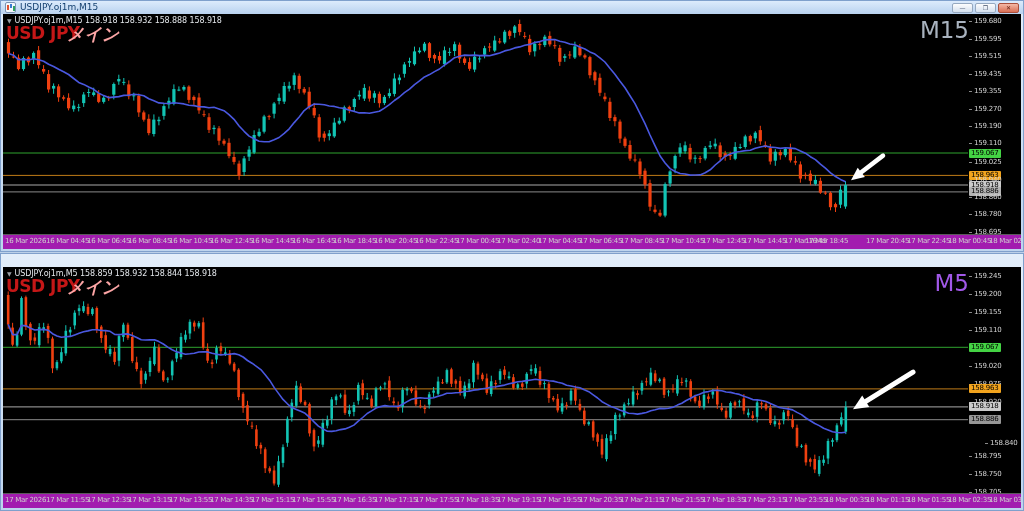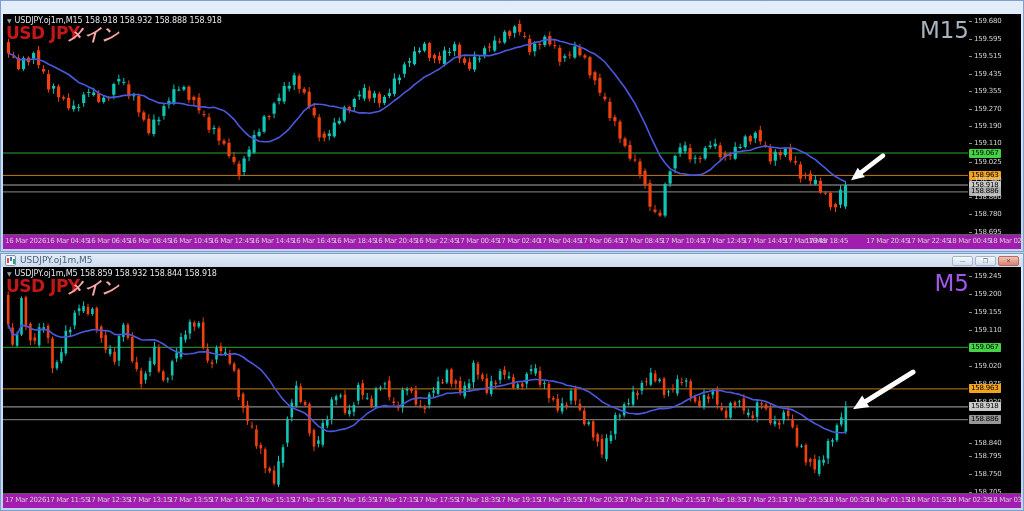--- a/index.html
+++ b/index.html
@@ -73,20 +73,36 @@
   }
   .tf-badge{
     position:absolute;right:5px;top:3px;z-index:4;
     font-size:23px;color:#a9b3bf;white-space:nowrap;
   }
 </style>
 </head>
 <body>
 
 <div class="window active" id="win0">
+  <div class="titlebar">
+    <span class="win-icon">
+      <svg width="11" height="11" viewBox="0 0 11 11">
+          <rect x="0.5" y="0.5" width="10" height="10" rx="1.5" fill="#f4f8fc" stroke="#7a93b5"></rect>
+          <rect x="2" y="3" width="2" height="5" fill="#e05030"></rect>
+          <rect x="5" y="2" width="2" height="4" fill="#3a7bd0"></rect>
+          <rect x="8" y="4" width="2" height="5" fill="#30a060"></rect>
+        </svg>
+    </span>
+    <span class="win-title">USDJPY.oj1m,M15</span>
+    <span class="win-controls">
+      <button class="wbtn"><span>—</span></button>
+      <button class="wbtn"><span>❐</span></button>
+      <button class="wbtn close"><span>✕</span></button>
+    </span>
+  </div>
   <div class="client">
     <div class="plot" id="plot0">
       <div class="info-line">
         <span class="dd">▼</span>
         <span>USDJPY.oj1m,M15  158.918 158.932 158.888 158.918</span>
       </div>
       <div class="wm-symbol">USD JPY</div>
       <div class="wm-note">メイン</div>
       <div class="tf-badge" style="color: rgb(169, 179, 191);">M15</div>
       <svg id="svg0" viewBox="0 0 971 221">
@@ -484,36 +500,20 @@
         <div class="ttick" style="left: 802px;">17 Mar 18:45</div>
         <div class="ttick" style="left: 863px;">17 Mar 20:45</div>
         <div class="ttick" style="left: 904px;">17 Mar 22:45</div>
         <div class="ttick" style="left: 945px;">18 Mar 00:45</div>
         <div class="ttick" style="left: 986px;">18 Mar 02:45</div>
       </div>
   </div>
 </div>
 
 <div class="window inactive" id="win1">
-  <div class="titlebar">
-    <span class="win-icon">
-      <svg width="11" height="11" viewBox="0 0 11 11">
-          <rect x="0.5" y="0.5" width="10" height="10" rx="1.5" fill="#f4f8fc" stroke="#7a93b5"></rect>
-          <rect x="2" y="3" width="2" height="5" fill="#e05030"></rect>
-          <rect x="5" y="2" width="2" height="4" fill="#3a7bd0"></rect>
-          <rect x="8" y="4" width="2" height="5" fill="#30a060"></rect>
-        </svg>
-    </span>
-    <span class="win-title">USDJPY.oj1m,M5</span>
-    <span class="win-controls">
-      <button class="wbtn"><span>—</span></button>
-      <button class="wbtn"><span>❐</span></button>
-      <button class="wbtn close"><span>✕</span></button>
-    </span>
-  </div>
   <div class="client">
     <div class="plot" id="plot1">
       <div class="info-line">
         <span class="dd">▼</span>
         <span>USDJPY.oj1m,M5  158.859 158.932 158.844 158.918</span>
       </div>
       <div class="wm-symbol">USD JPY</div>
       <div class="wm-note">メイン</div>
       <div class="tf-badge" style="color: rgb(161, 88, 232);">M5</div>
       <svg id="svg1" viewBox="0 0 971 227">
@@ -917,21 +917,21 @@
         <div class="ptick" style="top: 22.7px;">159.200</div>
         <div class="ptick" style="top: 40.7px;">159.155</div>
         <div class="ptick" style="top: 58.6px;">159.110</div>
         <div class="ptick ptag" style="top: 75.8px; background: rgb(68, 211, 68);">159.067</div>
         <div class="ptick" style="top: 94.6px;">159.020</div>
         <div class="ptick" style="top: 112.6px;">158.975</div>
         <div class="ptick ptag" style="top: 117.4px; background: rgb(242, 164, 30);">158.963</div>
         <div class="ptick" style="top: 130.6px;">158.930</div>
         <div class="ptick ptag" style="top: 135.4px; background: rgb(203, 203, 203);">158.918</div>
         <div class="ptick ptag" style="top: 148.2px; background: rgb(151, 151, 151);">158.886</div>
-        <div class="ptick" style="top: 172px;">158.840</div>
+        <div class="ptick" style="top: 172px; margin-left: 16px;">158.840</div>
         <div class="ptick" style="top: 184.5px;">158.795</div>
         <div class="ptick" style="top: 202.5px;">158.750</div>
         <div class="ptick" style="top: 220.5px;">158.705</div>
       </div>
     <div class="taxis" id="taxis1">
         <div class="ttick" style="left: 2px;">17 Mar 2026</div>
         <div class="ttick" style="left: 43px;">17 Mar 11:55</div>
         <div class="ttick" style="left: 84px;">17 Mar 12:35</div>
         <div class="ttick" style="left: 125px;">17 Mar 13:15</div>
         <div class="ttick" style="left: 166px;">17 Mar 13:55</div>

